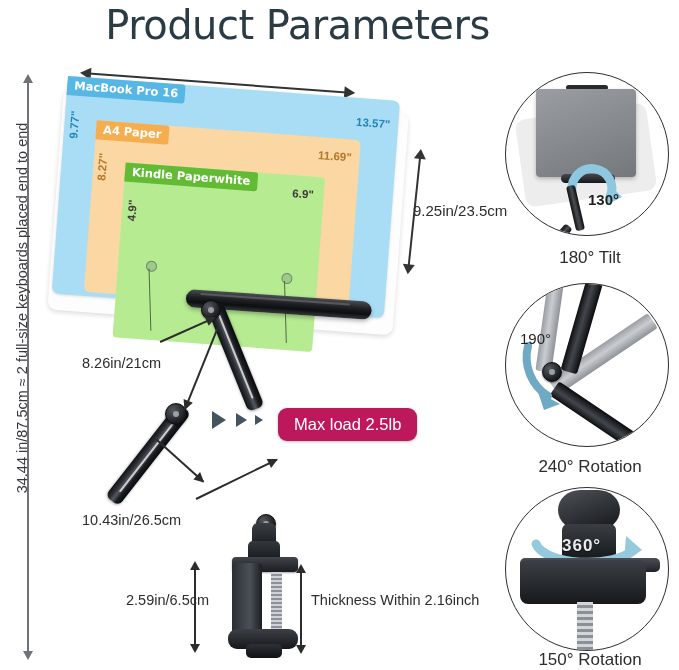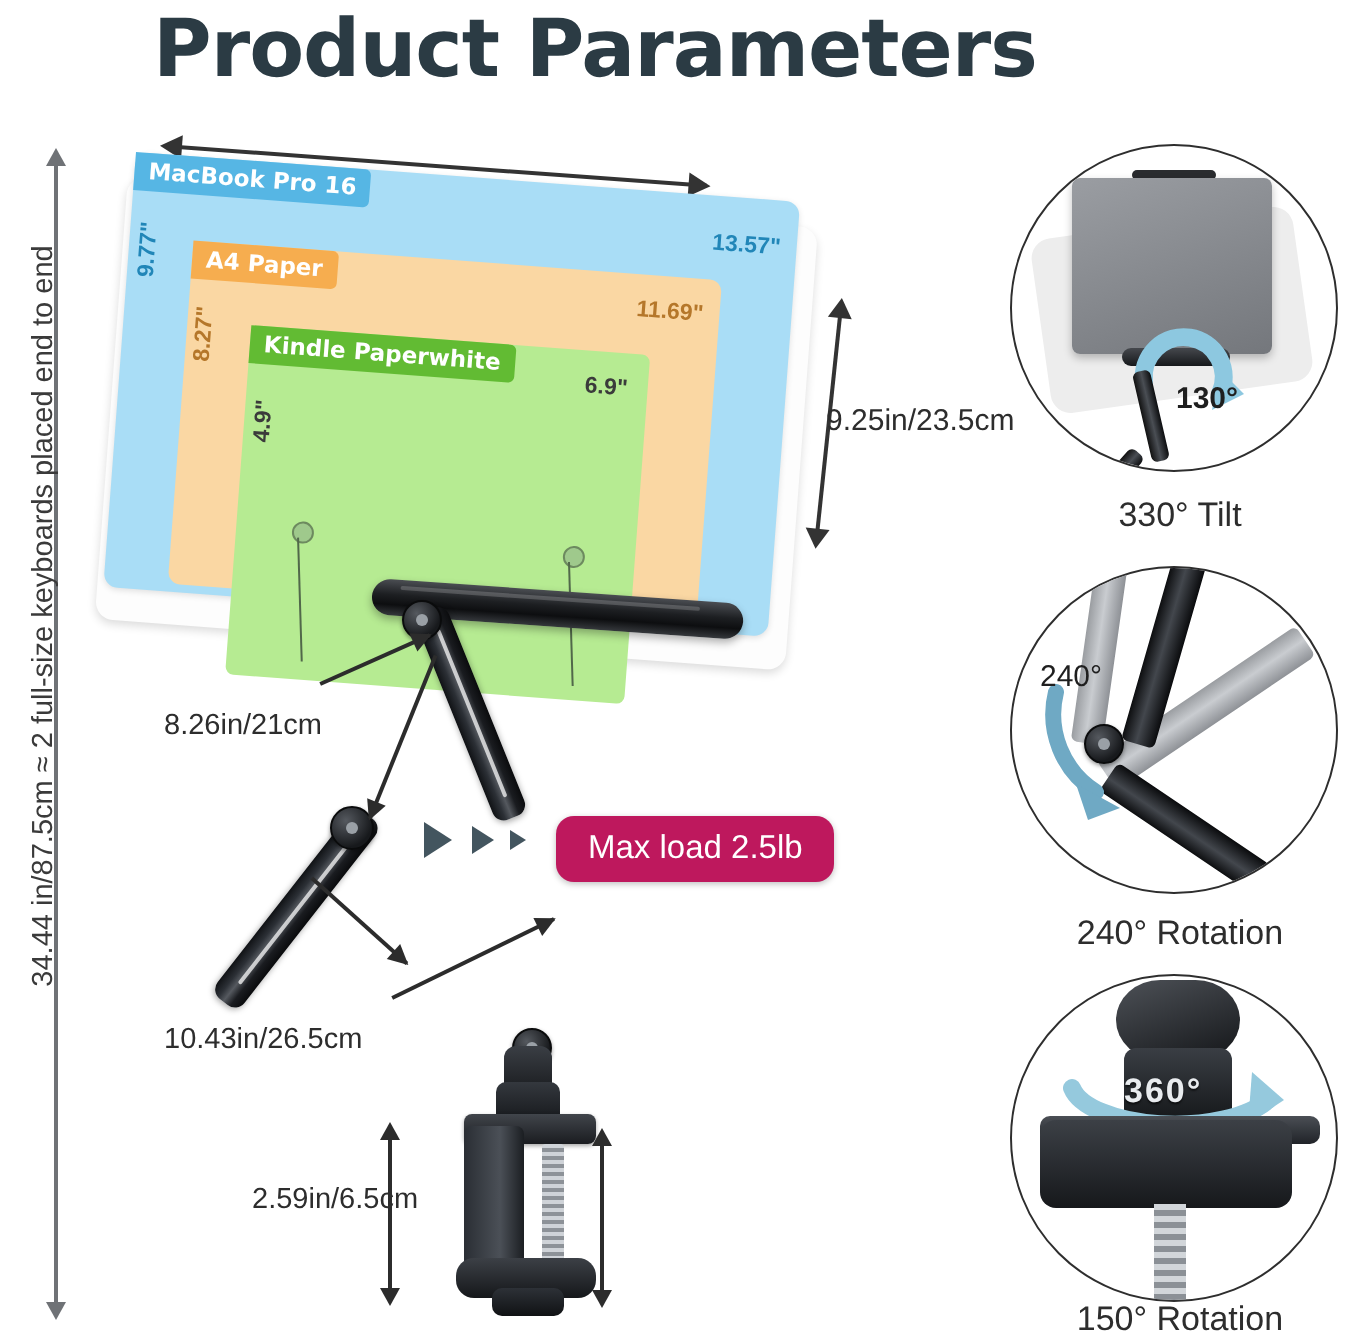--- a/index.html
+++ b/index.html
@@ -2,21 +2,21 @@
 <html><head>
 <meta charset="utf-8">
 <style>
   html,body{margin:0;padding:0;background:#ffffff;}
   body{width:679px;height:670px;position:relative;overflow:hidden;
        font-family:"Liberation Sans","DejaVu Sans",sans-serif;color:#2b3a42;}
   .page{position:absolute;inset:0;}
 
   
   #title{position:absolute;left:0;top:2px;width:595px;text-align:center;
-         font-size:40px;font-weight:bold;letter-spacing:-0.5px;color:#2b3b44;
+         font-size:40px;font-weight:normal;letter-spacing:-0.5px;color:#2b3b44;
          font-family:"DejaVu Sans","Liberation Sans",sans-serif;}
 
   
   .lbl{position:absolute;font-size:14.5px;color:#2d2d2d;white-space:nowrap;
        font-family:"Liberation Sans",sans-serif;}
 
   
   #left-arrow{position:absolute;left:27px;top:82px;width:2px;height:570px;background:#6f7276;}
   #left-arrow:before,#left-arrow:after{content:"";position:absolute;left:-4px;
       border-left:5px solid transparent;border-right:5px solid transparent;}
@@ -261,20 +261,21 @@
   <div class="leader" style="left:218px;top:327px;width:88px;transform:rotate(112deg)"></div>
 
   <div class="leader" style="left:156px;top:438px;width:64px;transform:rotate(42deg)"></div>
   <div class="leader" style="left:196px;top:498px;width:90px;transform:rotate(-26deg)"></div>
   <div class="lbl" style="left:82px;top:512px">10.43in/26.5cm</div>
 
   <div class="vdim" style="left:194px;top:569px;height:76px"></div>
   <div class="lbl" style="left:126px;top:592px">2.59in/6.5cm</div>
 
   <div class="vdim" style="left:300px;top:572px;height:74px"></div>
+  <div class="lbl" style="left:311px;top:592px">Thickness Within 2.16inch</div>
 
   <div class="tri" id="tri1"></div>
   <div class="tri" id="tri2"></div>
   <div class="tri" id="tri3"></div>
   <div id="maxload">Max load 2.5lb</div>
 
   <div class="panel" id="p1">
     <div class="circle">
       <div id="p1-ghost"></div>
       <div id="p1-tabtop"></div>
@@ -282,36 +283,36 @@
       <div id="p1-barb"></div>
       <svg width="162" height="162" style="position:absolute;left:0;top:0">
         <path d="M66 118 A20 20 0 1 1 104 124" fill="none" stroke="#8dc8e0" stroke-width="9" stroke-linecap="round"></path>
         <polygon points="104,112 116,124 100,132" fill="#8dc8e0"></polygon>
       </svg>
       <div id="p1-a1"></div>
       <div id="p1-a2"></div>
       <div id="p1-lbl">130°</div>
     </div>
   </div>
-  <div class="cap" id="cap1" style="left:505px">330° Tilt</div>
+  <div class="cap" id="cap1" style="left:505px">180° Tilt</div>
 
   <div class="panel" id="p2">
     <div class="circle">
       <div class="arm-g" style="left:36px;top:-8px;width:16px;height:96px;transform:rotate(8deg)"></div>
       <div class="arm-g" style="left:88px;top:10px;width:18px;height:120px;transform:rotate(56deg)"></div>
       <div class="arm-b" style="left:68px;top:-10px;width:17px;height:100px;transform:rotate(16deg)"></div>
       <div class="arm-b" style="left:78px;top:84px;width:17px;height:92px;transform:rotate(-56deg)"></div>
       <div class="joint" style="left:36px;top:78px;width:18px;height:18px">
           <div class="joint-pin"></div>
         </div>
       <svg width="162" height="162" style="position:absolute;left:0;top:0">
         <path d="M22 62 A46 46 0 0 0 42 112" fill="none" stroke="#6fa9c4" stroke-width="8" stroke-linecap="round"></path>
         <polygon points="32,108 54,120 38,126" fill="#6fa9c4"></polygon>
       </svg>
-      <div id="p2-lbl">240°</div>
+      <div id="p2-lbl">190°</div>
     </div>
   </div>
   <div class="cap" id="cap2" style="left:505px">240° Rotation</div>
 
   <div class="panel" id="p3">
     <div class="circle">
       <div id="p3-ball"></div>
       <div id="p3-cyl"></div>
       <svg width="162" height="162" style="position:absolute;left:0;top:0">
         <path d="M30 56 A52 22 0 0 0 128 62" fill="none" stroke="#95c9dd" stroke-width="9" stroke-linecap="round"></path>

